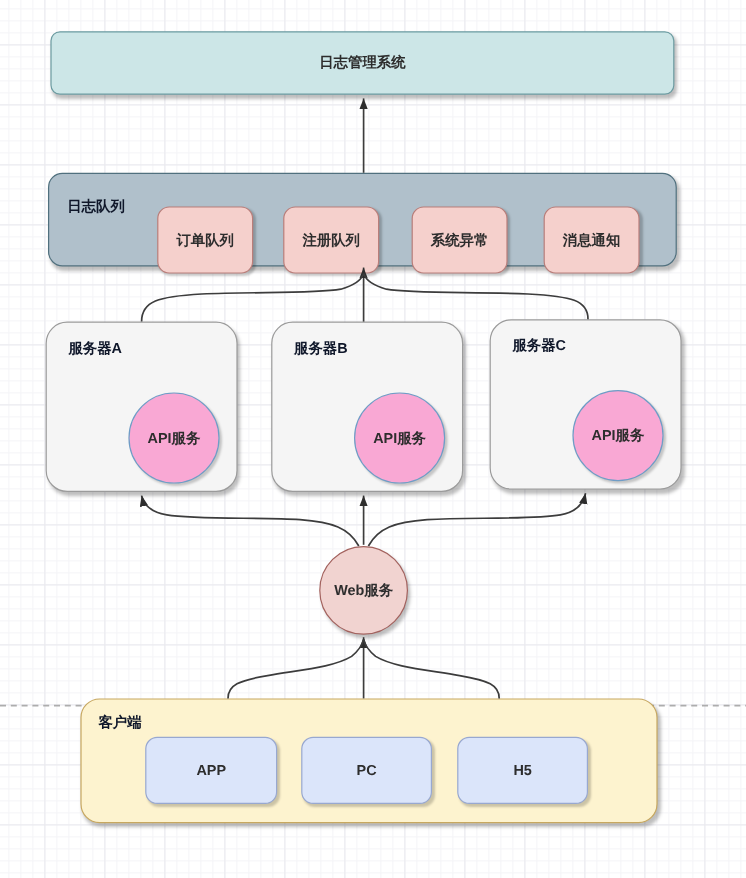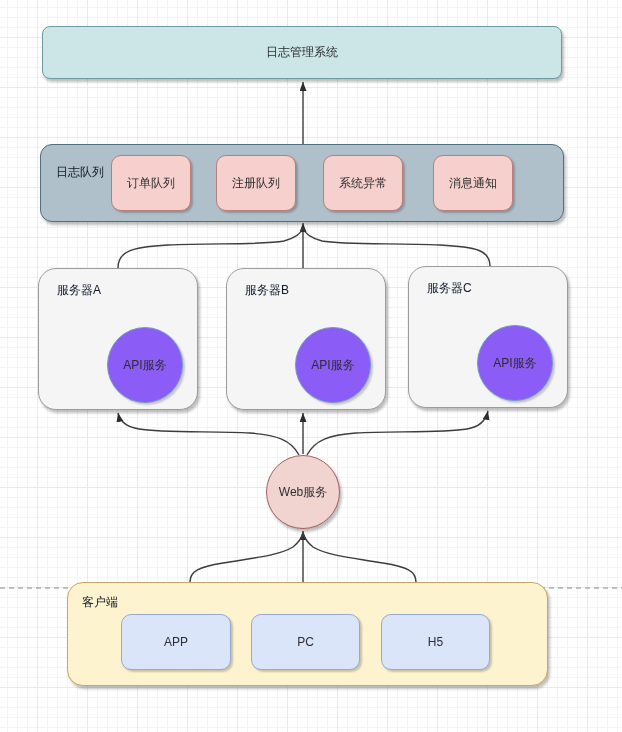--- a/index.html
+++ b/index.html
@@ -7,40 +7,41 @@
   .canvas{
     position:relative;width:622px;height:732px;overflow:hidden;
     background-color:#ffffff;
     background-image:
       linear-gradient(#e9e9ee 1px, transparent 1px),
       linear-gradient(90deg,#e9e9ee 1px, transparent 1px),
       linear-gradient(#f4f4f7 1px, transparent 1px),
       linear-gradient(90deg,#f4f4f7 1px, transparent 1px);
     background-size:50px 50px,50px 50px,10px 10px,10px 10px;
     background-position:-13px -13px,-13px -13px,-3px -3px,-3px -3px;
+    font-weight:bold;
   }
   .layer{position:absolute;left:0;top:0;width:622px;height:732px;}
   .shape{position:absolute;box-sizing:border-box;box-shadow:2px 3px 3px rgba(0,0,0,0.26);}
   .label{position:absolute;font-size:12px;color:#0f172a;white-space:nowrap;}
   .center-text{display:flex;align-items:center;justify-content:center;
     font-size:12px;color:#2d2d2d;text-align:center;}
 
   .top-box{left:42px;top:26px;width:520px;height:53px;border-radius:8px;
     background:#cce6e7;border:1px solid #6b9ba1;}
   .queue{left:40px;top:144px;width:524px;height:78px;border-radius:12px;
     background:#b0c0cb;border:1px solid #50707e;}
-  .queue-item{position:absolute;top:10px;width:78px;height:54px;border-radius:10px;
-    background:#f5d0cc;border:1px solid #b97e7a;box-shadow:2px 2px 2px rgba(0,0,0,0.22);}
+  .queue-item{position:absolute;top:27px;width:78px;height:54px;border-radius:10px;
+    background:#f5d0cc;border:1px solid #b97e7a;box-shadow:2px 2px 2px rgba(0,0,0,0.22);margin-left:20px;}
   .qi0{left:70px}.qi1{left:175px}.qi2{left:282px}.qi3{left:392px}
 
   .server{width:160px;height:142px;border-radius:18px;
     background:#f5f5f5;border:1px solid #9b9b9b;}
   .sv0{left:38px;top:268px}.sv1{left:226px;top:268px}.sv2{left:408px;top:266px}
   .api-circle{position:absolute;left:68px;top:58px;width:74px;height:74px;border-radius:50%;
-    background:#8b5cf6;border:1px solid #6f9dc6;box-shadow:2px 2px 2px rgba(0,0,0,0.2);}
+    background:#f9a8d4;border:1px solid #6f9dc6;box-shadow:2px 2px 2px rgba(0,0,0,0.2);}
 
   .web-circle{left:266px;top:455px;width:74px;height:74px;border-radius:50%;
     background:#f1d3d0;border:1px solid #a3625e;}
 
   .client{left:67px;top:582px;width:481px;height:104px;border-radius:16px;
     background:#fdf3cf;border:1px solid #c7a75f;}
   .client-item{position:absolute;top:31px;height:54px;border-radius:10px;
     background:#dbe5fa;border:1px solid #98a8d0;box-shadow:2px 2px 2px rgba(0,0,0,0.2);}
   .ci0{left:53px;width:108px}.ci1{left:183px;width:107px}.ci2{left:313px;width:107px}
 

